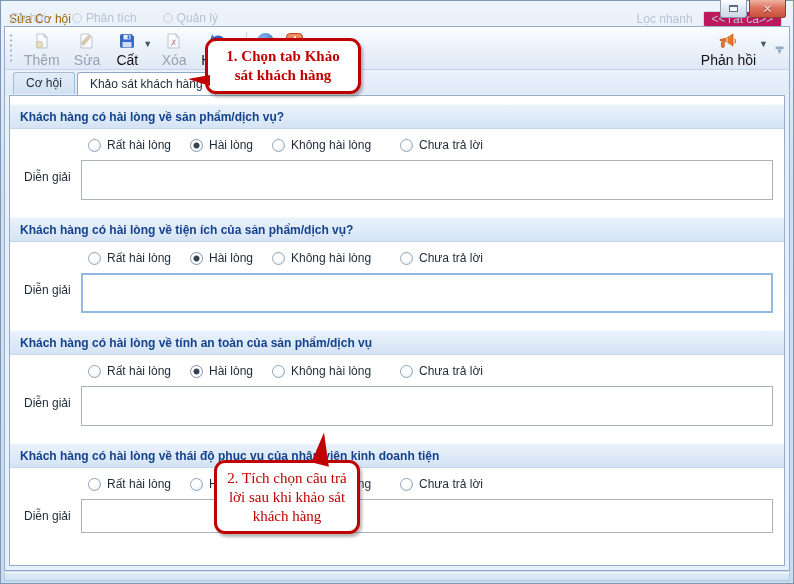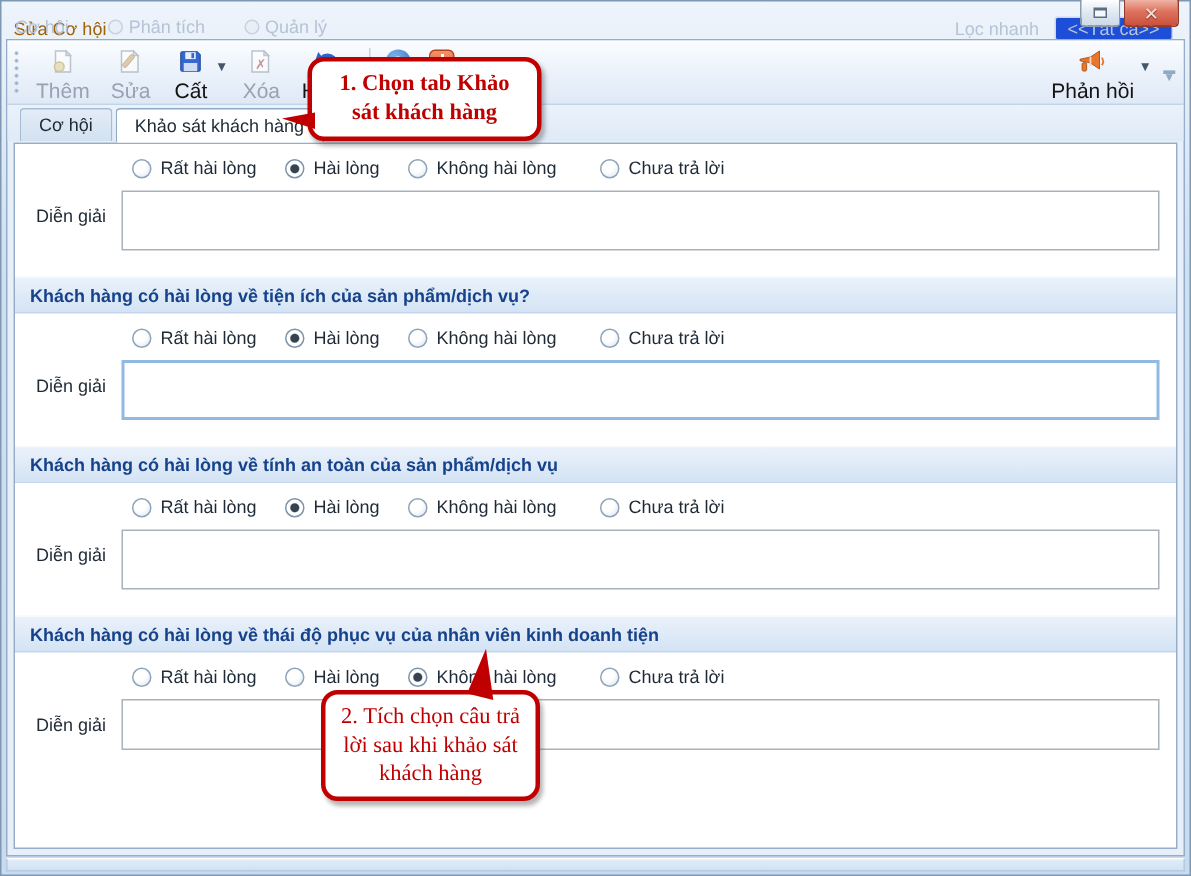--- a/index.html
+++ b/index.html
@@ -12,21 +12,21 @@
   }
   
   .titlebar { position:absolute; top:0; left:0; right:0; height:26px; }
   .title-text { position:absolute; top:12px; left:9px; font-size:12px; color:#a16207; }
   .faded-strip { position:absolute; bottom:2px; left:10px; right:8px; height:13px;
     color:#b6c3d6; font-size:12px; white-space:nowrap; }
   .faded-left { position:absolute; left:0; top:0; display:flex; gap:26px; align-items:center; }
   .faded-radio { display:inline-block; width:10px; height:10px; border:1px solid #c6d2e2;
     border-radius:50%; background:#e9eff7; vertical-align:-1px; margin-right:4px; }
   .faded-right { position:absolute; right:4px; top:0; display:flex; gap:10px; align-items:center; }
-  .faded-box { border:1px solid #ccd8e8; border-radius:2px; padding:0 8px; background:#1d4ed8; }
+  .faded-box { border:1px solid #ccd8e8; border-radius:2px; padding:0 8px; background:#be185d; }
   .winbtns { position:absolute; top:0; right:8px; display:flex; gap:2px; }
   .winbtn { height:18px; border:1px solid #8c9cae; border-top:none; border-radius:0 0 3px 3px;
     display:flex; align-items:center; justify-content:center; cursor:default; }
   .btn-restore { width:27px; background:linear-gradient(#fdfeff,#dfe8f1 50%,#cdd9e6); }
   .restore-glyph { width:9px; height:7px; border:1px solid #5d6c7e; border-top-width:2px; background:#f5f8fb; }
   .btn-close { width:37px; background:linear-gradient(#f0b4a4,#dd7360 45%,#c9503c); border-color:#8f3c2e; }
   .close-glyph { color:#e9e3e0; font-weight:bold; font-size:12px; text-shadow:0 1px 1px #7c2a1e; }
   
   .dialog { position:absolute; left:4px; right:4px; top:26px; bottom:13px;
     background:#e7f0fa; border:1px solid #95adc8; }
@@ -216,20 +216,21 @@
   </div>
 
   <div class="tabrow">
     <div class="tab">Cơ hội</div>
     <div class="tab active">Khảo sát khách hàng</div>
   </div>
 
   <div class="content">
 
     <div class="qsection">
+      <div class="qheader">Khách hàng có hài lòng về sản phẩm/dịch vụ?</div>
       <div class="optrow">
         <label class="opt">
             <input type="radio" name="q0" style="">
             <span>Rất hài lòng</span>
           </label>
         <label class="opt">
             <input type="radio" name="q0" checked="" style="">
             <span>Hài lòng</span>
           </label>
         <label class="opt">

